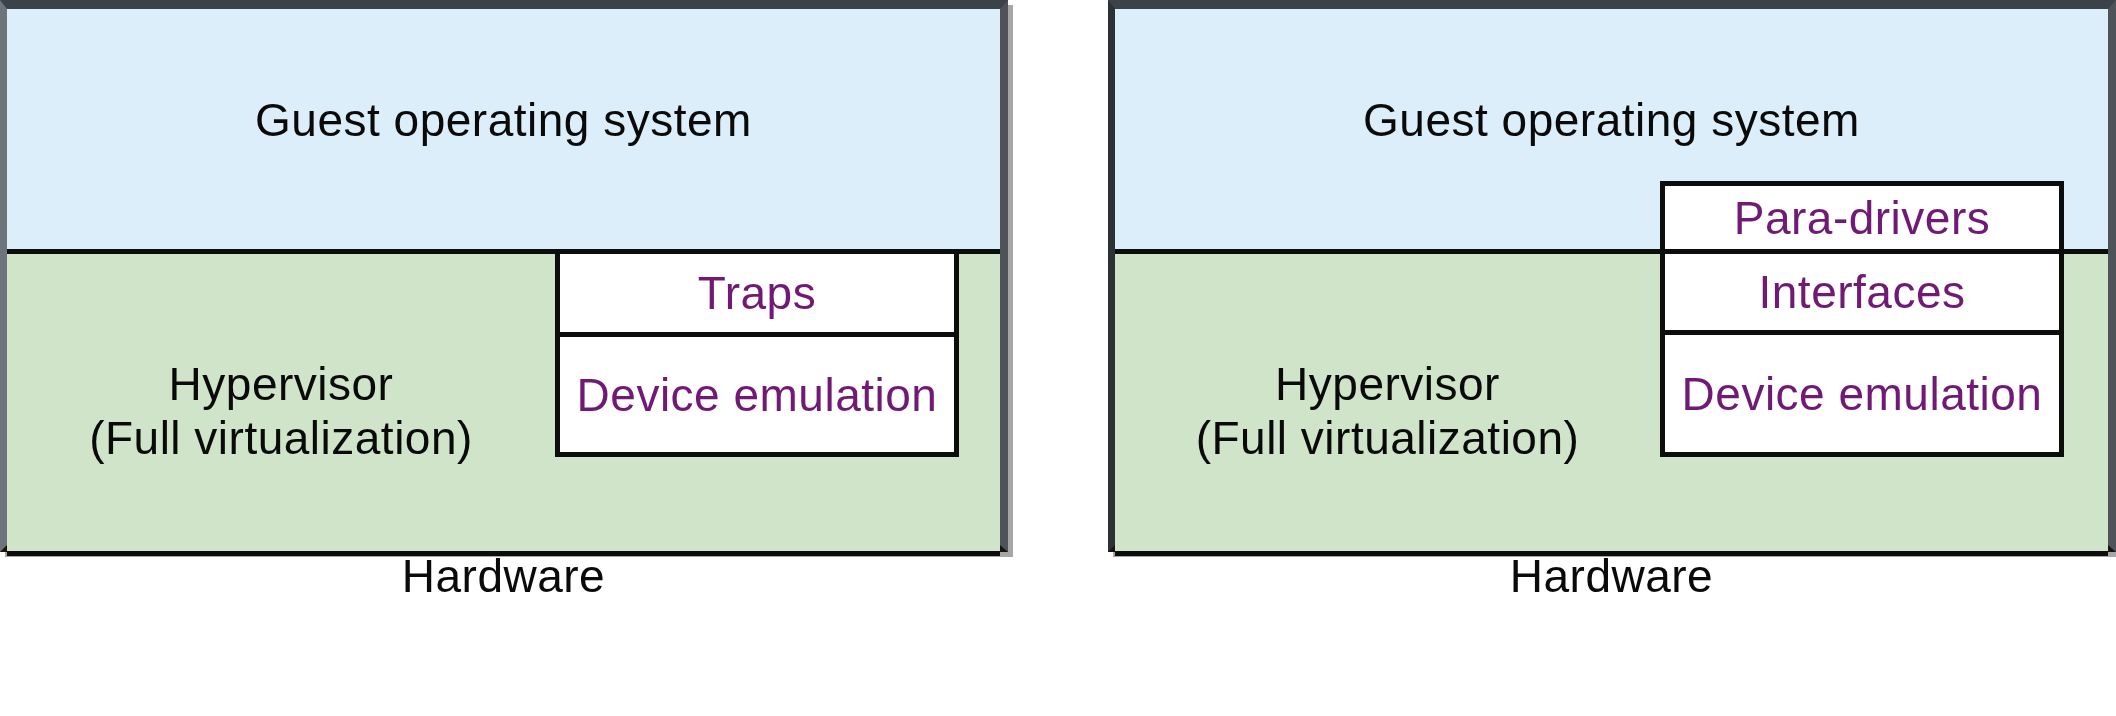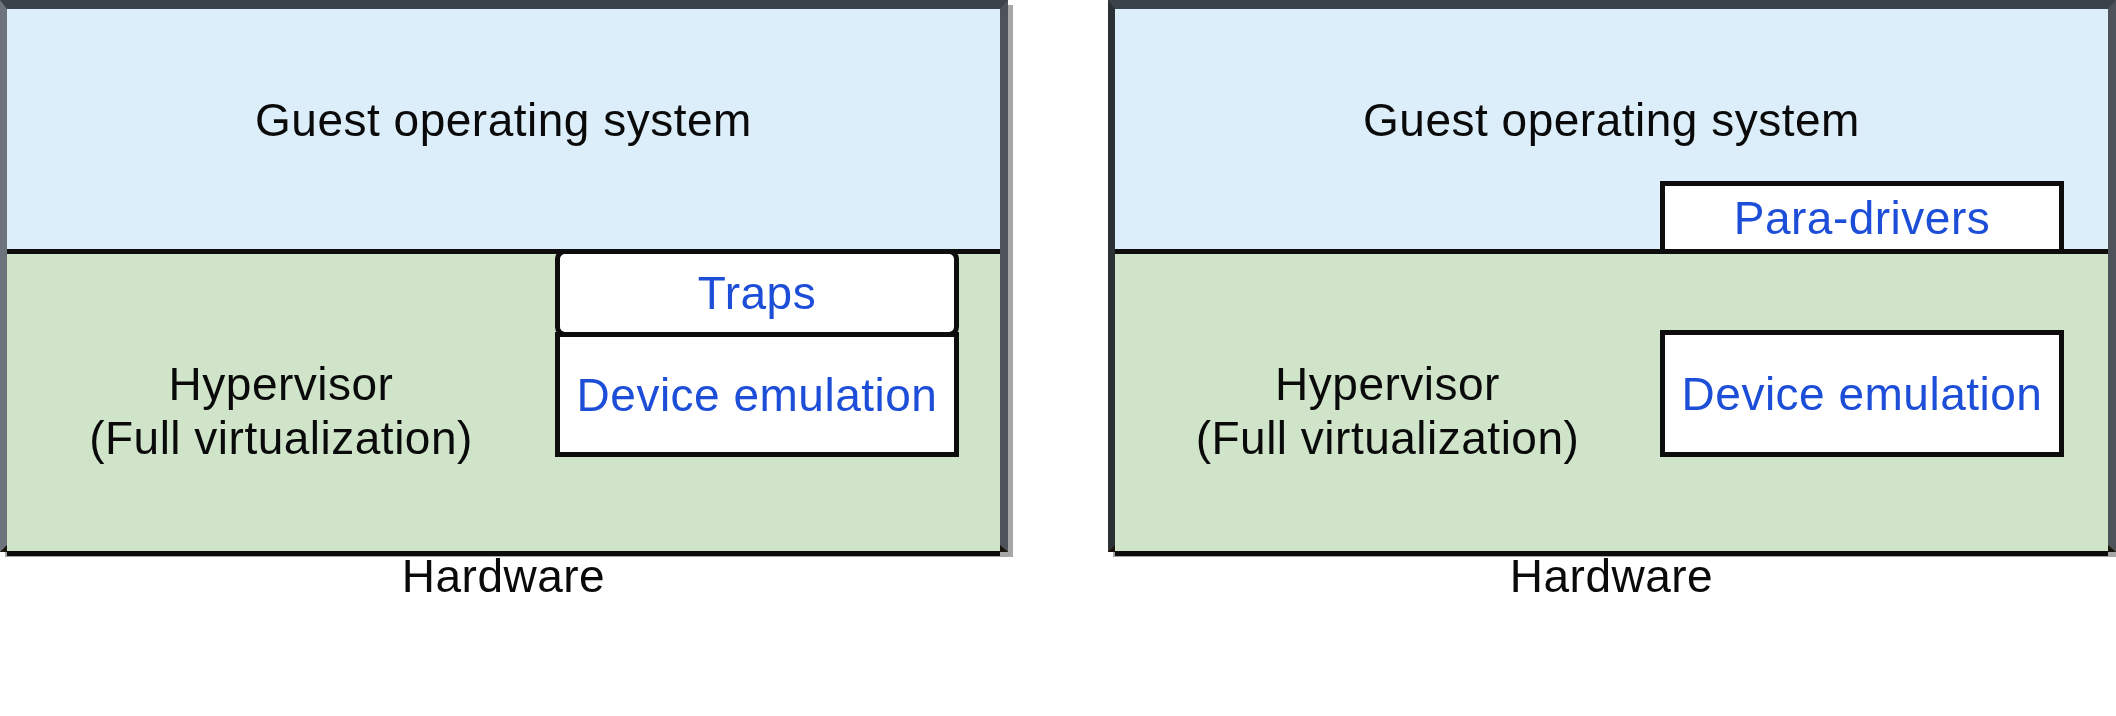--- a/index.html
+++ b/index.html
@@ -78,28 +78,28 @@
   .wbox {
     position: absolute;
     width: 404px;
     box-sizing: border-box;
     background: var(--box-fill, #ffffff);
     border: 5px solid var(--line, #0d0d0d);
     display: flex;
     align-items: center;
     justify-content: center;
     text-align: center;
-    color: #1d4ed8;
+    color: #701a75;
     font-size: 46px;
     letter-spacing: 0.5px;
   }
   .panel-left  .wbox { left: 548px; }
   .panel-right .wbox { left: 545px; }
 
-  .box-traps            { top: 240px; height: 88px; border-radius: 10px;  }
+  .box-traps            { top: 240px; height: 88px;  }
   .box-device-left      { top: 323px; height: 125px; }
   .box-para-drivers     { top: 172px; height: 73px;  }
   .box-interfaces       { top: 240px; height: 86px;  }
   .box-device-right     { top: 321px; height: 127px; }
 </style>
 </head>
 <body>
 
 <div class="stage">
 
@@ -139,20 +139,21 @@
 
       <div class="label guest-label">Guest operating system</div>
 
       <div class="label hypervisor-label">
         <span>Hypervisor</span>
         <span>(Full virtualization)</span>
       </div>
 
       <div class="wbox box-para-drivers">Para-drivers</div>
 
+      <div class="wbox box-interfaces">Interfaces</div>
 
       <div class="wbox box-device-right">Device emulation</div>
 
       <div class="label hardware-label">Hardware</div>
 
     </div>
   </div>
 
 </div>
 

